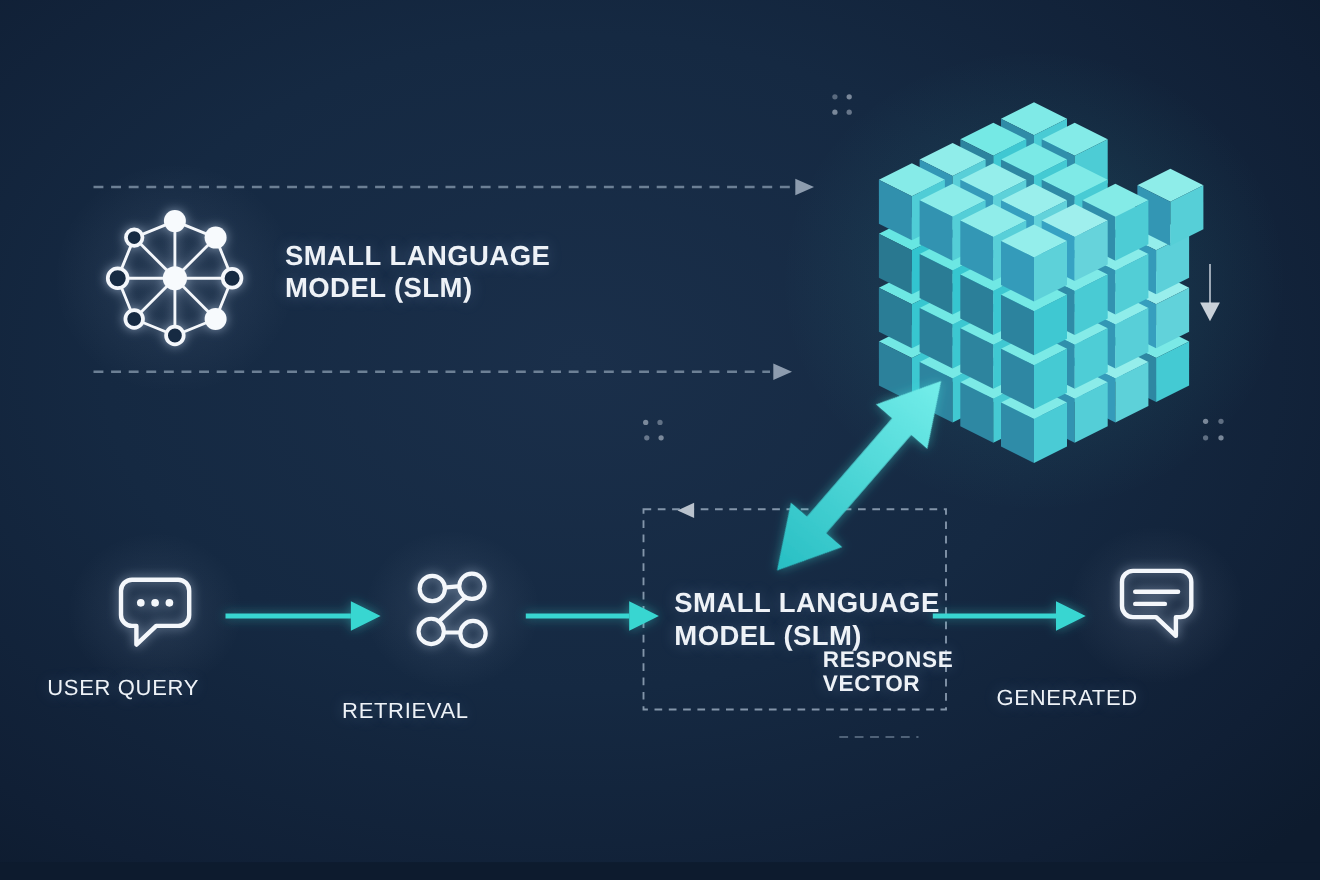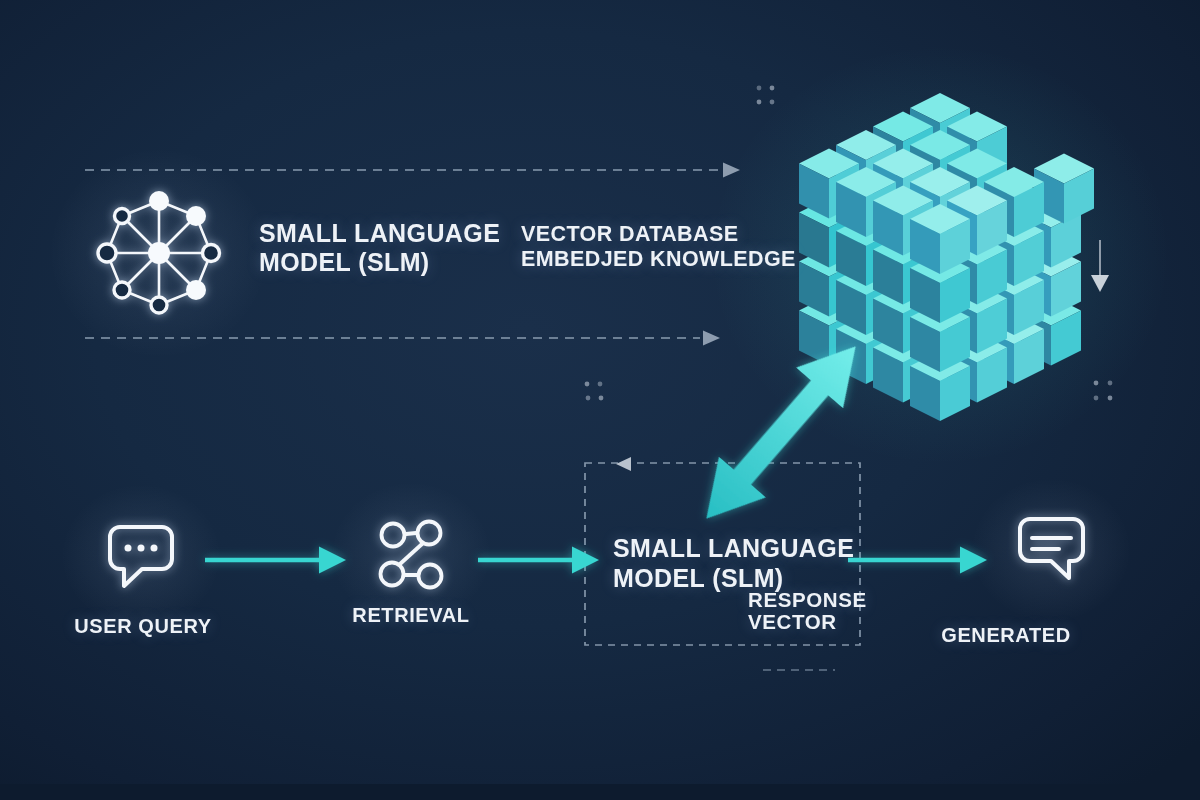--- a/index.html
+++ b/index.html
@@ -12,23 +12,23 @@
   .label{
     position:absolute;color:#eef2f7;letter-spacing:.4px;
     text-shadow:0 0 14px rgba(170,200,255,.28);
     white-space:nowrap;
   }
   .label .line{display:block;}
   .lbl-top-slm{left:259px;top:219px;font-size:25px;font-weight:700;line-height:29px;}
   .lbl-vector{left:521px;top:222px;font-size:21.5px;font-weight:600;line-height:24.5px;}
   .lbl-box-slm{left:613px;top:533px;font-size:25px;font-weight:700;line-height:30px;}
   .lbl-retrieved{left:748px;top:589px;font-size:20.5px;font-weight:600;line-height:21.5px;letter-spacing:.6px;}
-  .lbl-center{text-align:center;font-size:20px;font-weight:700;line-height:22.5px;letter-spacing:.6px;}
+  .lbl-center{text-align:left;font-size:20px;font-weight:400;line-height:22.5px;letter-spacing:.6px;}
   .lbl-user{left:43px;width:200px;top:615px;}
-  .lbl-retrieval{left:311px;width:200px;top:604px;}
+  .lbl-retrieval{left:311px;width:200px;top:636px;}
   .lbl-generated{left:906px;width:200px;top:604px;margin-top:20px;}
 </style>
 </head>
 <body>
 
 <div class="stage">
 
   <svg class="layer" width="1200" height="800" viewBox="0 0 1200 800">
     <defs>
       <filter id="iglow" x="-60%" y="-60%" width="220%" height="220%">
@@ -348,24 +348,20 @@
       <line x1="1032" y1="538" x2="1071" y2="538" stroke="#f4f7fb" stroke-width="4" stroke-linecap="round"></line>
       <line x1="1032" y1="549" x2="1059" y2="549" stroke="#f4f7fb" stroke-width="4" stroke-linecap="round"></line>
     </g>
   </svg>
 
   <div class="label lbl-top-slm">
     <span class="line">SMALL LANGUAGE</span>
     <span class="line">MODEL (SLM)</span>
   </div>
 
-  <div class="label lbl-vector">
-    <span class="line">VECTOR DATABASE</span>
-    <span class="line">EMBEDJED KNOWLEDGE</span>
-  </div>
 
   <div class="label lbl-box-slm">
     <span class="line">SMALL LANGUAGE</span>
     <span class="line">MODEL (SLM)</span>
   </div>
 
   <div class="label lbl-retrieved">
     <span class="line">RESPONSE</span>
     <span class="line">VECTOR</span>
   </div>

